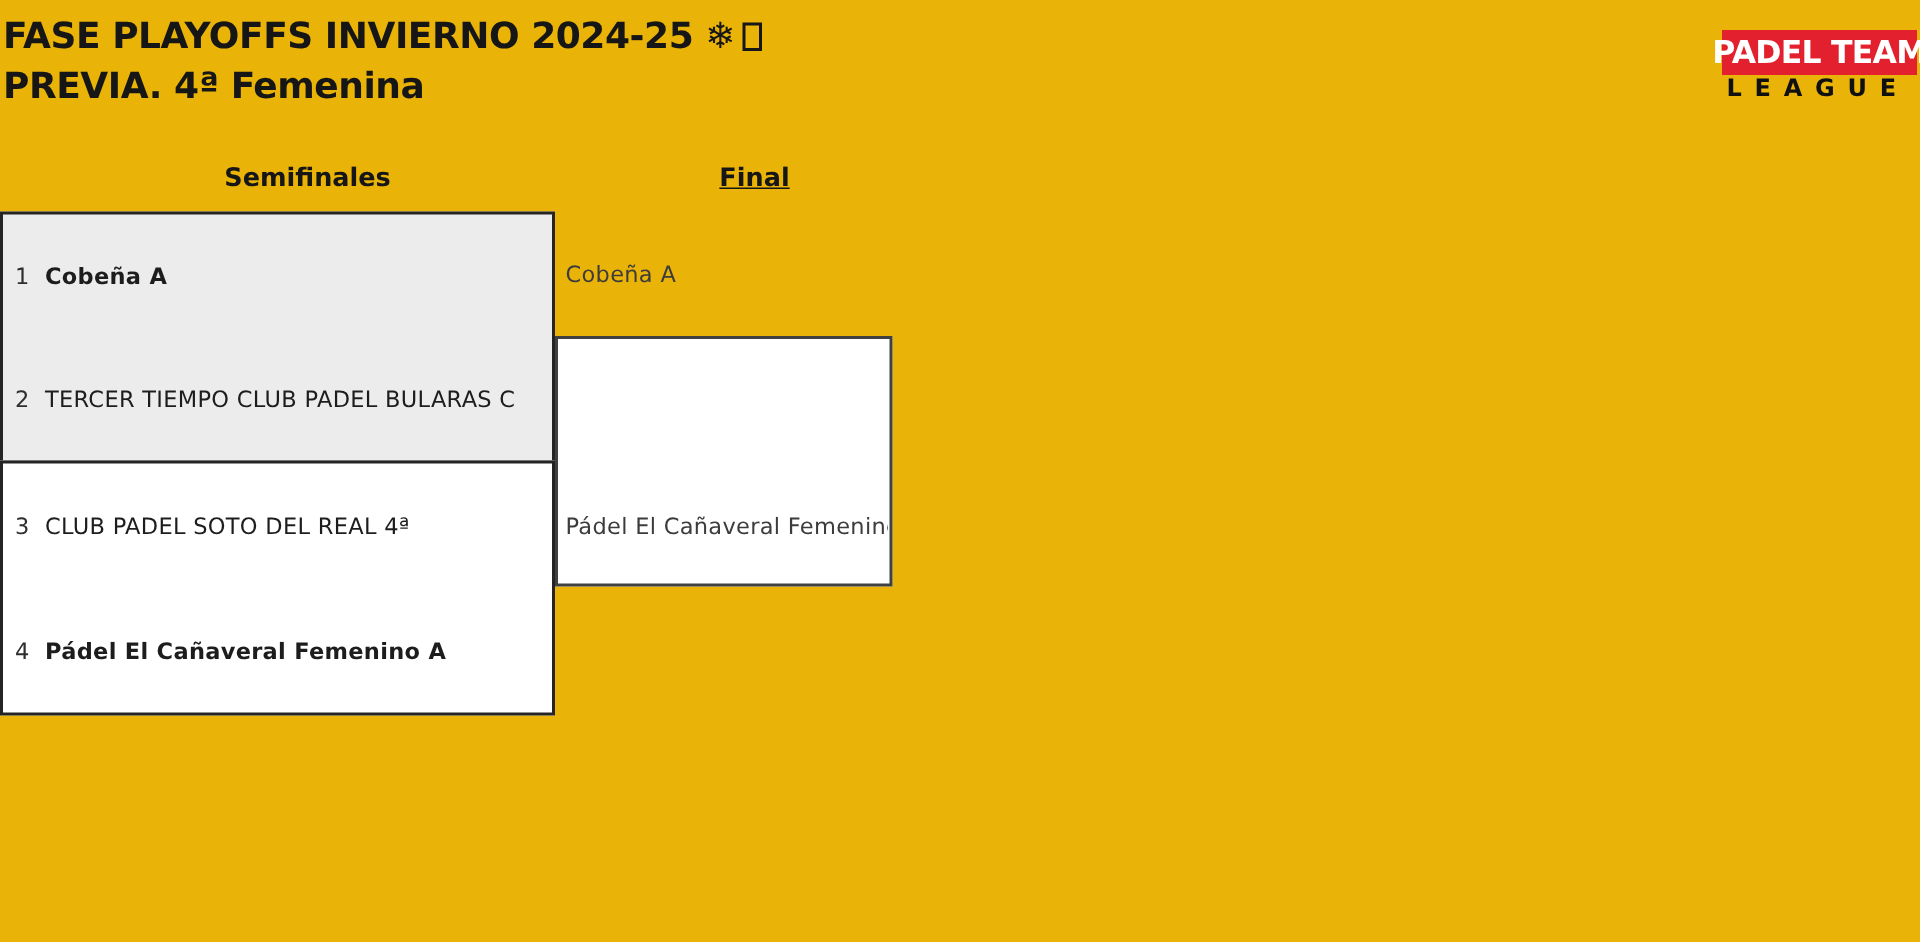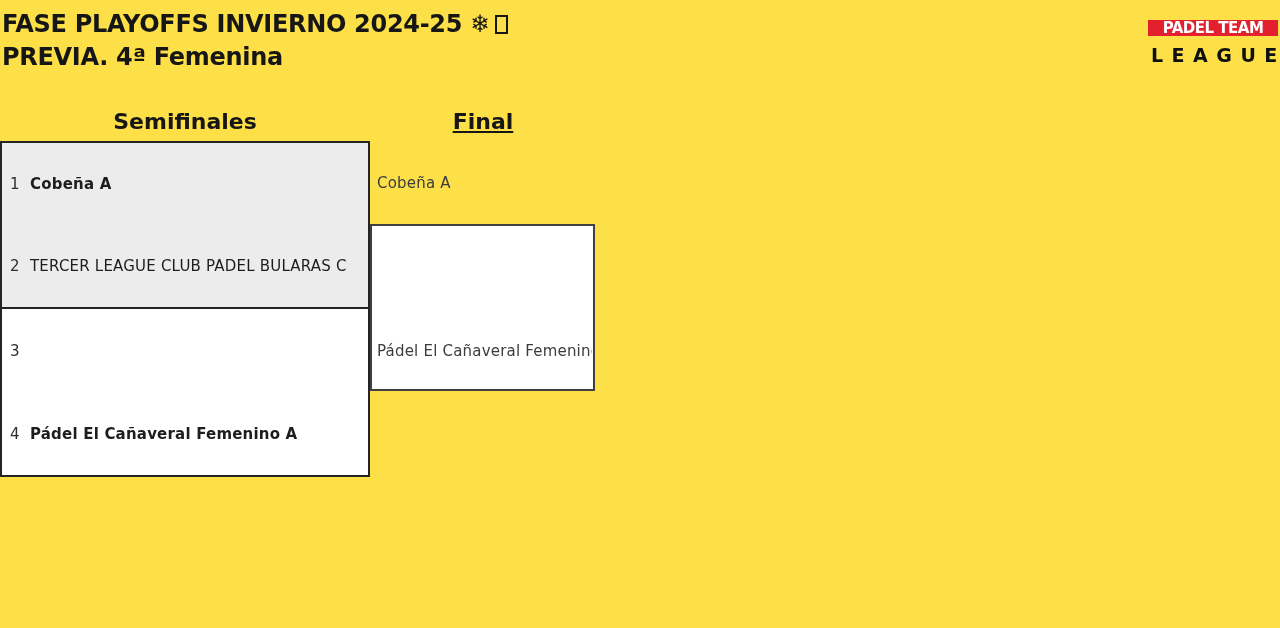--- a/index.html
+++ b/index.html
@@ -6,21 +6,21 @@
     margin: 0;
     padding: 0;
     background: #ffffff;
     font-family: "DejaVu Sans", "Liberation Sans", sans-serif;
   }
   .page {
     position: relative;
     width: 1280px;
     height: 628px;
     overflow: hidden;
-    background: #fde047;
+    background: #eab308;
   }
 
   
   .title-block {
     position: absolute;
     left: 2px;
     top: 8px;
     color: #161616;
     font-size: 24px;
     font-weight: 700;
@@ -39,50 +39,51 @@
   }
 
   
   .logo {
     position: absolute;
     left: 1148px;
     top: 20px;
     width: 130px;
   }
   .logo-top {
-    height: 16px;
+    height: 30px;
     background: #e3212e;
     color: #ffffff;
-    font-size: 15px;
+    font-size: 21px;
     font-weight: 800;
     letter-spacing: -0.5px;
     display: flex;
     align-items: center;
     justify-content: center;
     white-space: nowrap;
   }
   .logo-bottom {
-    margin-top: 11px;
+    margin-top: 1px;
     color: #101010;
-    font-size: 19px;
+    font-size: 16px;
     font-weight: 800;
     letter-spacing: 8.5px;
     padding-left: 3px;
     line-height: 16px;
     white-space: nowrap;
   }
 
   
   .round-header {
     position: absolute;
     top: 109px;
     text-align: center;
-    font-size: 22px;
+    font-size: 17px;
     font-weight: 600;
     color: #161616;
+    padding-left: 20px;
   }
   .rh-semis { left: 0; width: 370px; }
   .rh-final { left: 370px; width: 226px; text-decoration: underline; }
 
   
   .match {
     position: absolute;
     left: 0;
     width: 370px;
     box-sizing: border-box;
@@ -178,27 +179,28 @@
   <div class="round-header rh-semis">Semifinales</div>
   <div class="round-header rh-final">Final</div>
 
   <div class="match match-sf1">
     <div class="team-row">
       <span class="seed">1</span>
       <span class="tname winner">Cobeña A</span>
     </div>
     <div class="team-row">
       <span class="seed">2</span>
-      <span class="tname">TERCER LEAGUE CLUB PADEL BULARAS C</span>
+      <span class="tname">TERCER TIEMPO CLUB PADEL BULARAS C</span>
     </div>
   </div>
 
   <div class="match match-sf2">
     <div class="team-row">
       <span class="seed">3</span>
+      <span class="tname">CLUB PADEL SOTO DEL REAL 4ª</span>
     </div>
     <div class="team-row">
       <span class="seed">4</span>
       <span class="tname winner">Pádel El Cañaveral Femenino A</span>
     </div>
   </div>
 
   <div class="final-box"></div>
   <div class="final-team final-team1">Cobeña A</div>
   <div class="final-team final-team2">Pádel El Cañaveral Femenino A</div>

